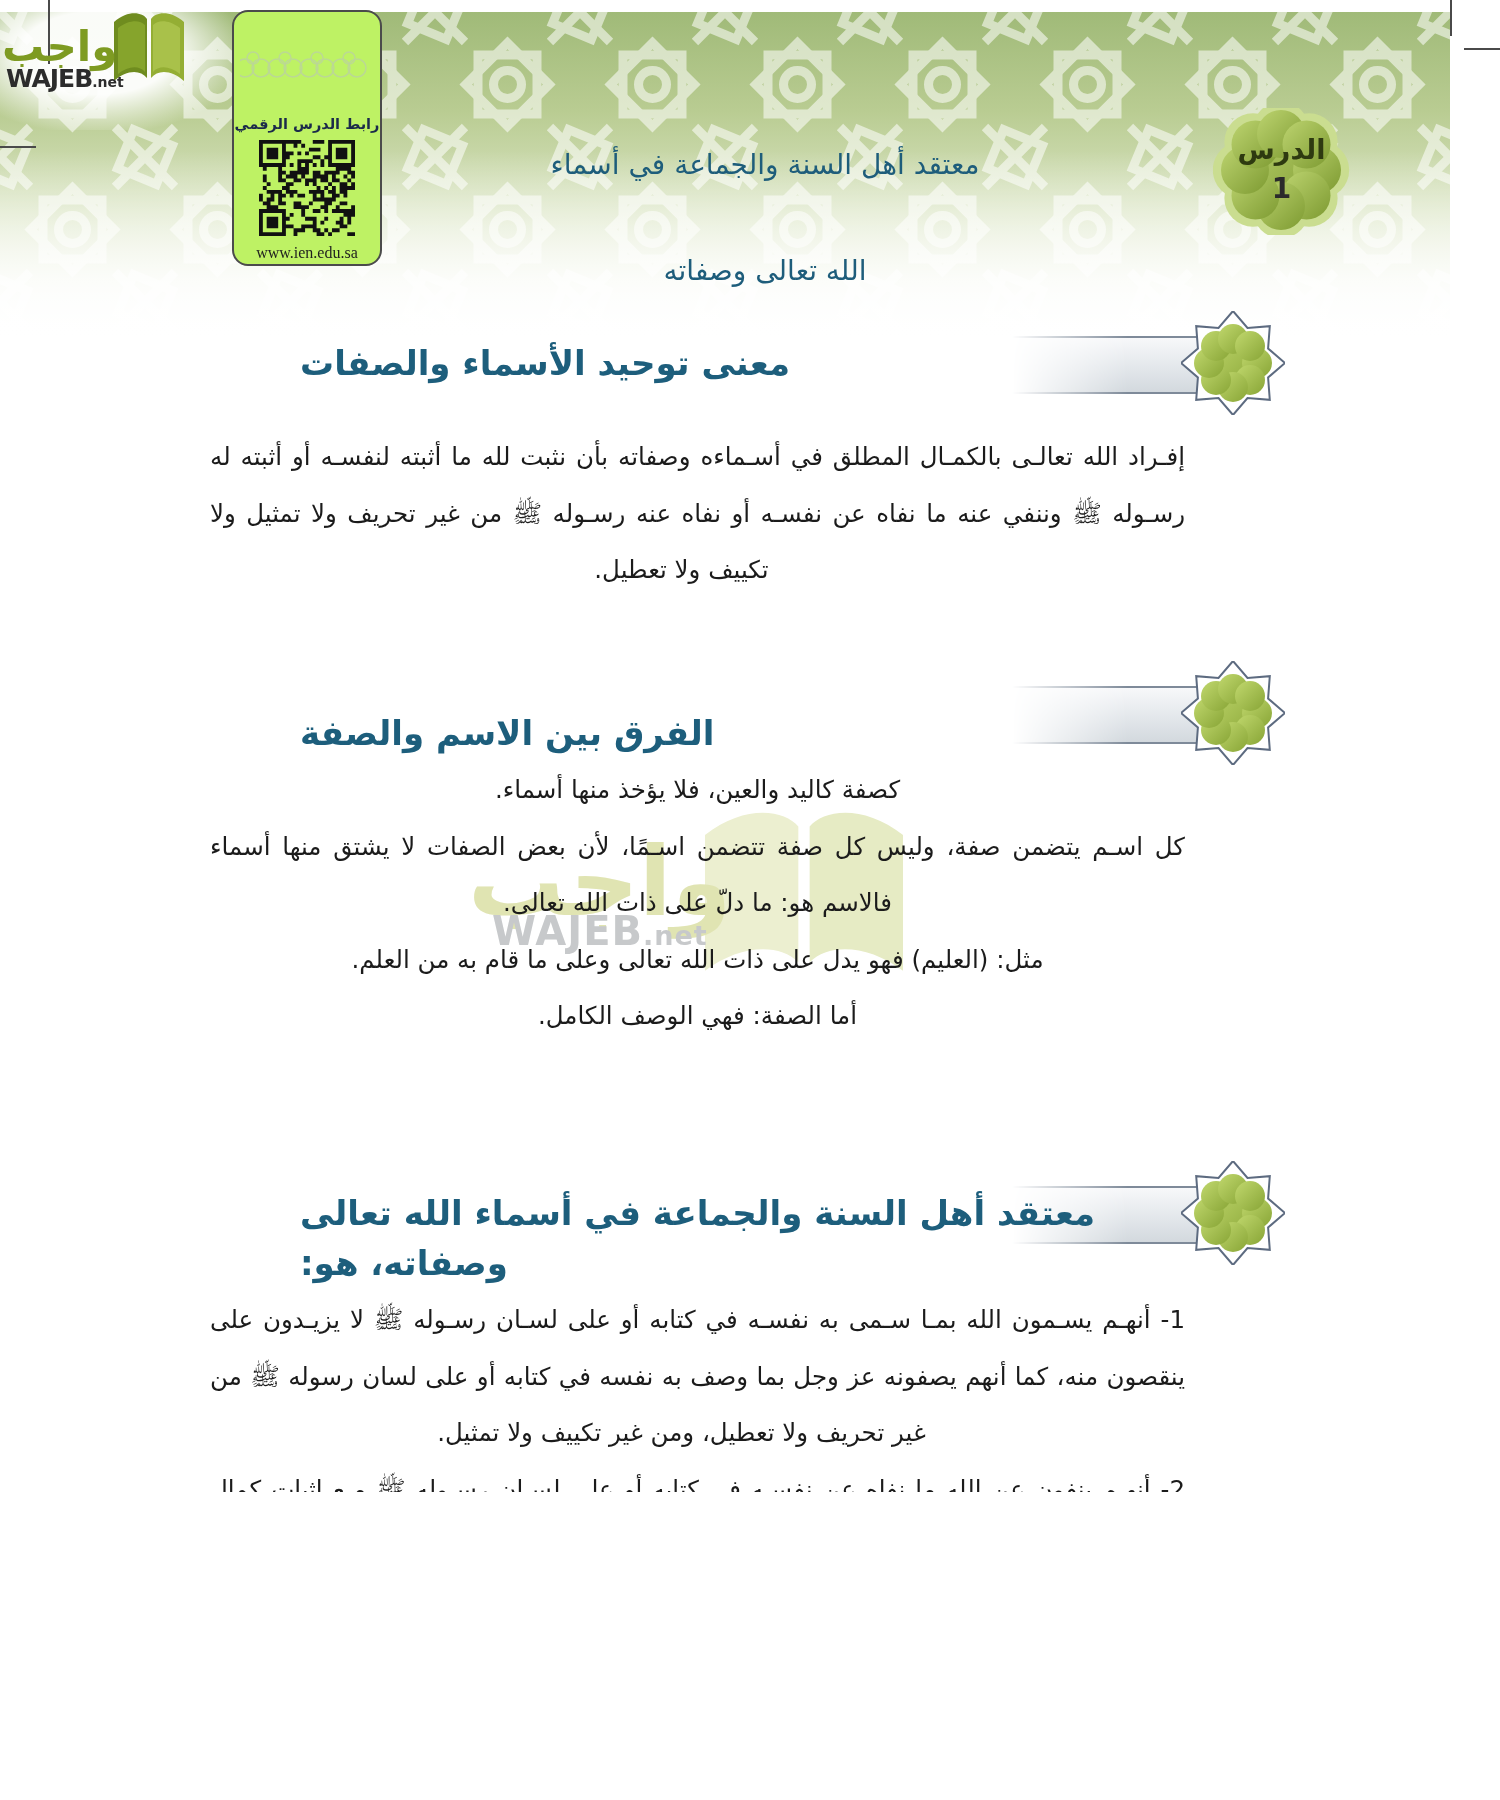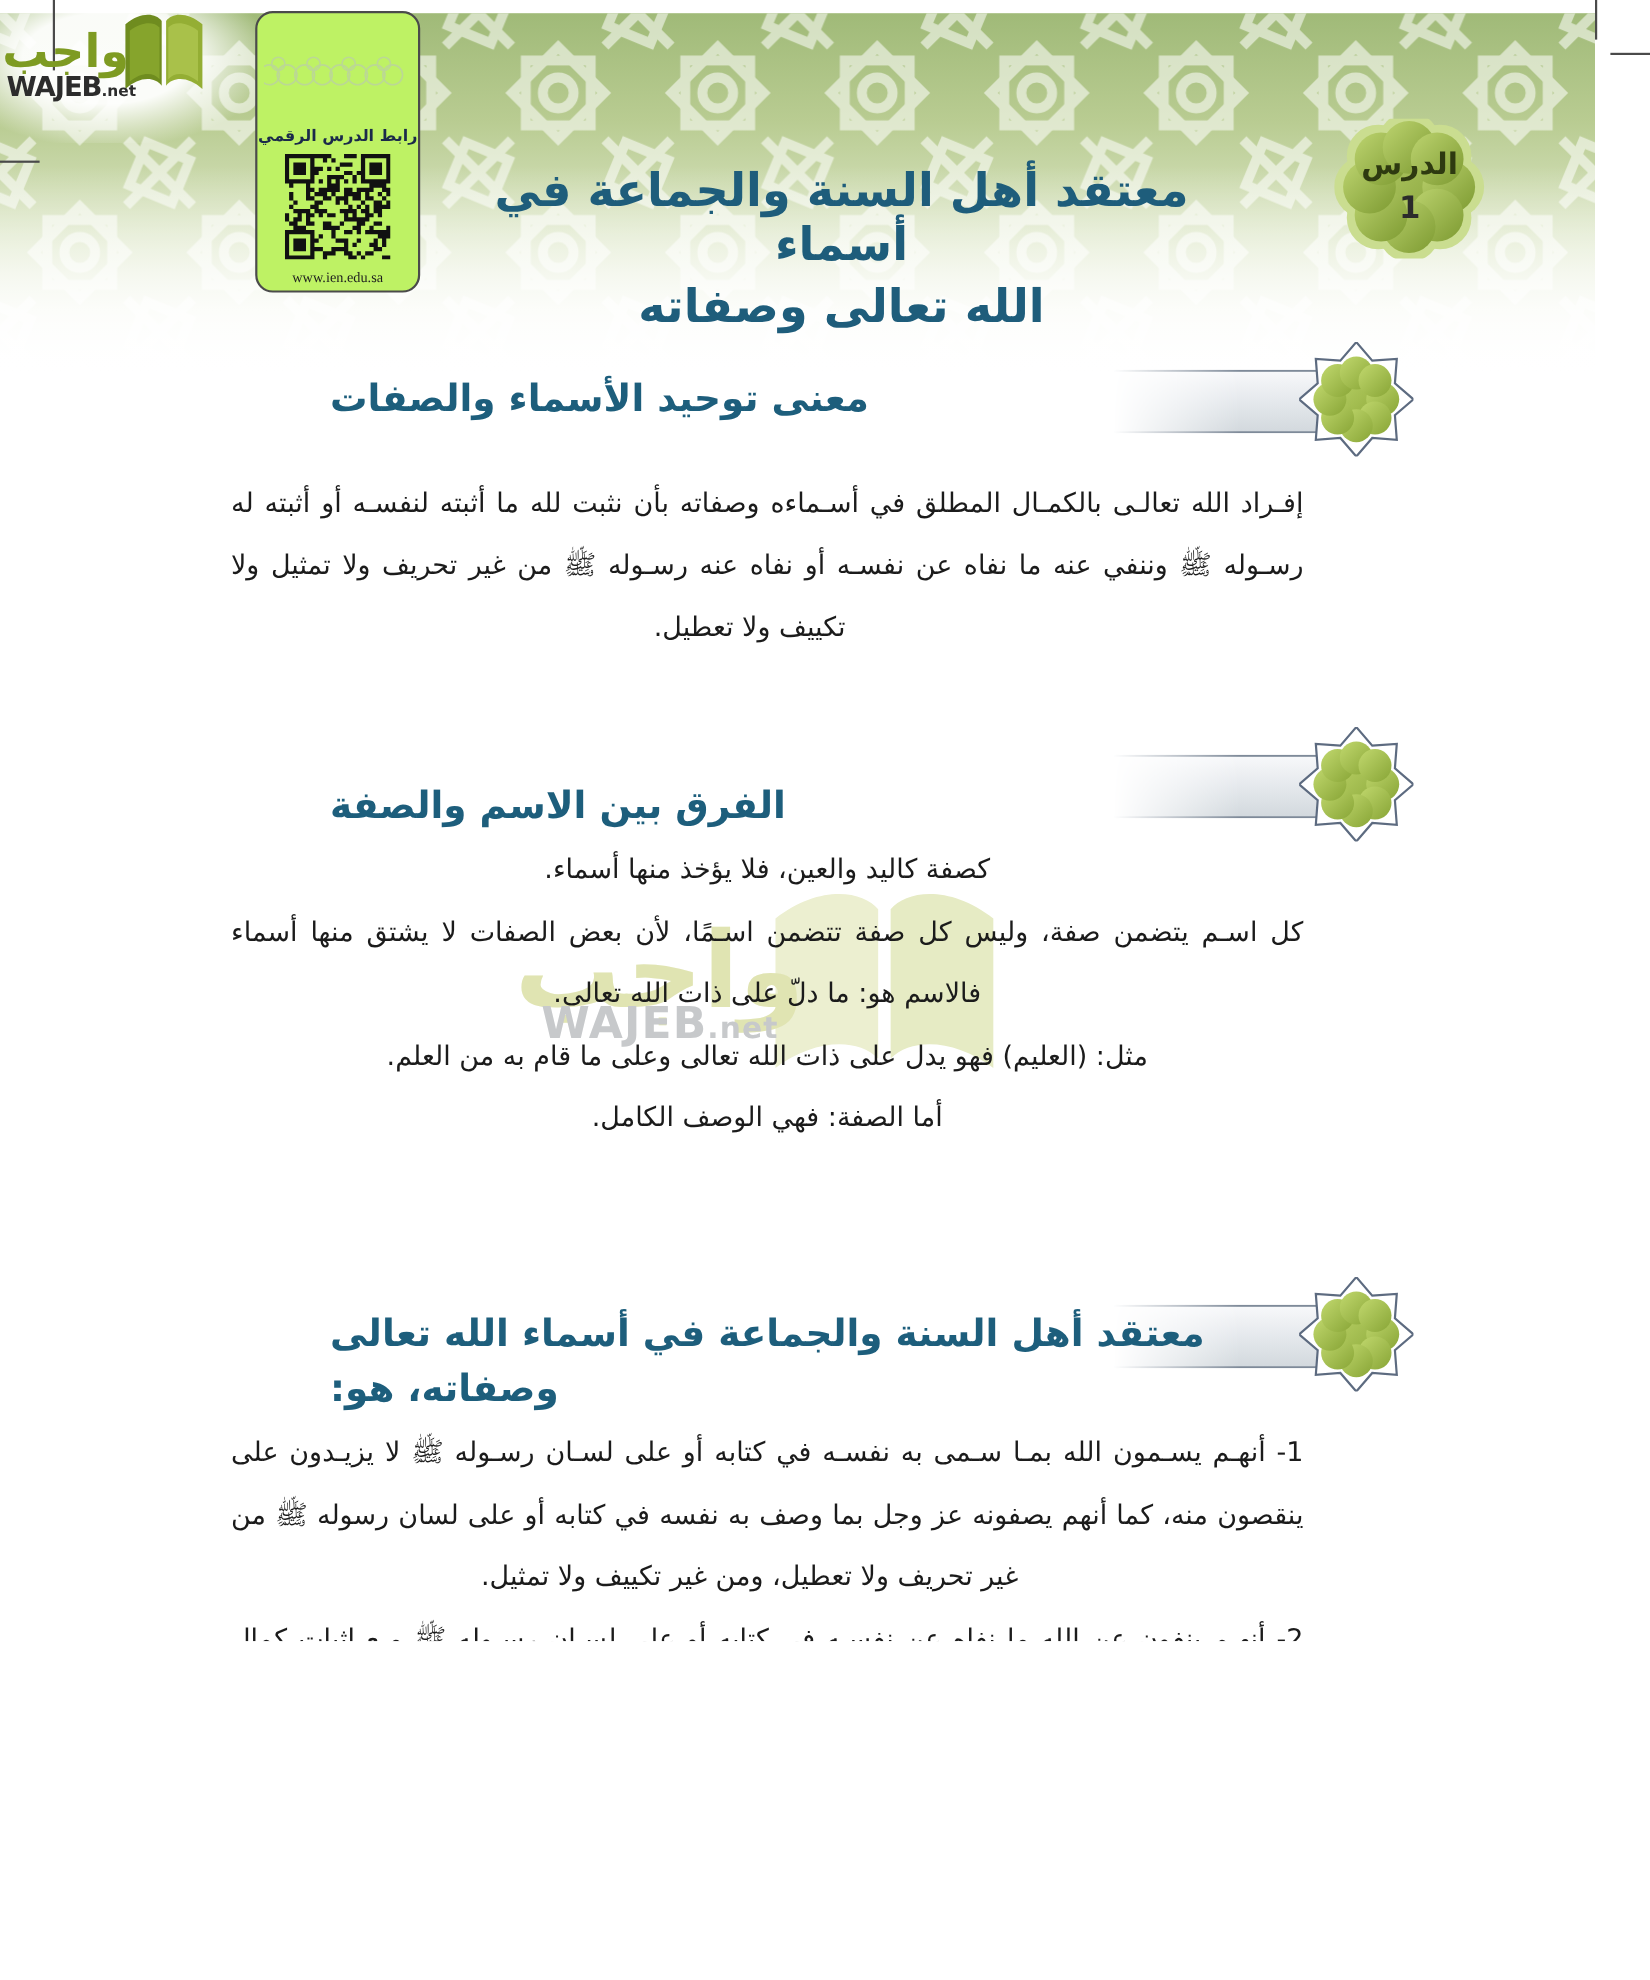--- a/index.html
+++ b/index.html
@@ -23,30 +23,30 @@
   .logo-en span{font-size:14px;font-weight:bold;}
   .logo-book{position:absolute;left:108px;top:6px;}
   
   .qr-card{position:absolute;left:232px;top:10px;width:146px;height:252px;background:#bef264;
         border:2px solid #4b4b4b;border-radius:16px;z-index:3;}
   .qr-deco{position:absolute;left:6px;top:38px;width:130px;height:36px;opacity:.5;}
   .qr-label{position:absolute;left:0;top:104px;width:100%;text-align:center;
         font-size:14.5px;font-weight:bold;color:#1b2a4a;}
   .qr-svg{position:absolute;left:25px;top:128px;}
   .qr-url{position:absolute;left:0;top:232px;width:100%;text-align:center;
-        font-family:"Liberation Serif","DejaVu Serif",serif;font-size:13px;color:#1e1e1e;}
+        font-family:"Liberation Serif","DejaVu Serif",serif;font-size:16px;color:#1e1e1e;}
   
   .badge{position:absolute;left:1213px;top:108px;width:137px;height:127px;z-index:3;}
   .badge-label{position:absolute;left:0;top:26px;width:100%;text-align:center;
         font-size:27px;font-weight:bold;color:#2e3a10;}
   .badge-num{position:absolute;left:0;top:64px;width:100%;text-align:center;
         font-size:28px;font-weight:bold;color:#2b2b2b;}
   
   .title-line{position:absolute;left:400px;width:730px;text-align:center;direction:rtl;
-        font-size:42px;font-weight:bold;color:#1e5d7b;z-index:3;}
+        font-size:28px;font-weight:normal;color:#1e5d7b;z-index:3;}
   
   .ribbon{position:absolute;left:1012px;width:240px;height:54px;z-index:2;
         background:linear-gradient(180deg,#f7f8fa 0%,#e3e7eb 55%,#d3d9de 100%);
         border-top:2px solid #7e8a99;border-bottom:2px solid #7e8a99;
         -webkit-mask-image:linear-gradient(to right,transparent 0%,#000 48%);
         mask-image:linear-gradient(to right,transparent 0%,#000 48%);}
   .sec-icon{position:absolute;left:1181px;width:104px;height:104px;z-index:3;}
   .sec-head{position:absolute;left:300px;width:872px;text-align:left;direction:rtl;
         font-size:34px;font-weight:bold;color:#1d5e7c;line-height:50px;z-index:3;}
   

